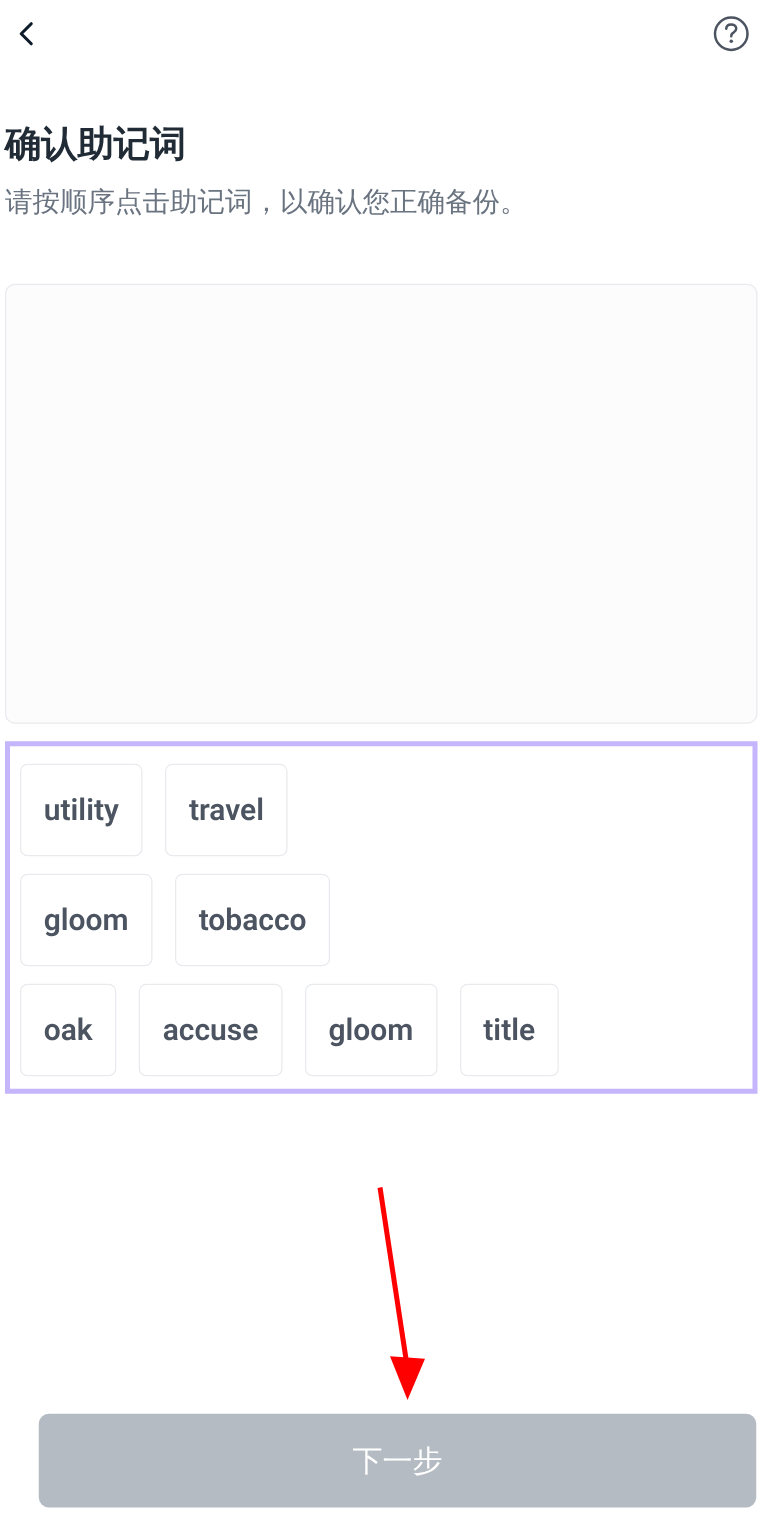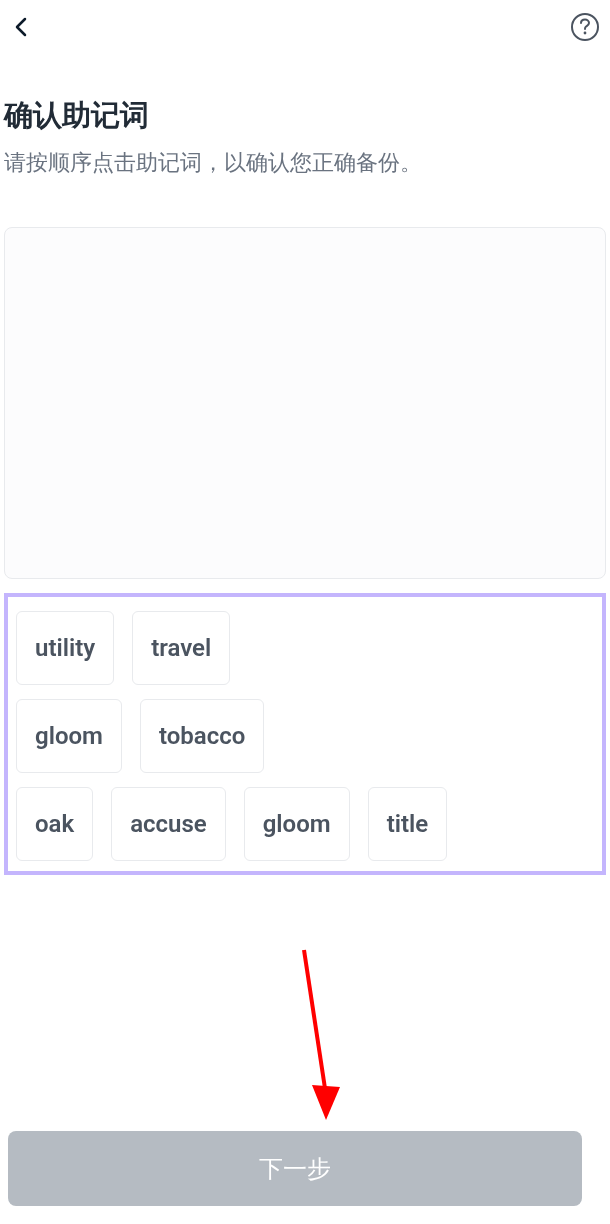--- a/index.html
+++ b/index.html
@@ -81,21 +81,21 @@
       white-space: nowrap;
     }
     .arrow-annotation {
       position: absolute;
       left: 294px;
       top: 945px;
       pointer-events: none;
     }
     .next-button {
       position: absolute;
-      left: 8px;
+      left: 31px;
       right: 18px;
       bottom: 18px;
       width: 574px;
       height: 75px;
       background: #b5bbc2;
       border: none;
       border-radius: 8px;
       font-size: 24px;
       color: #ffffff;
       cursor: pointer;

